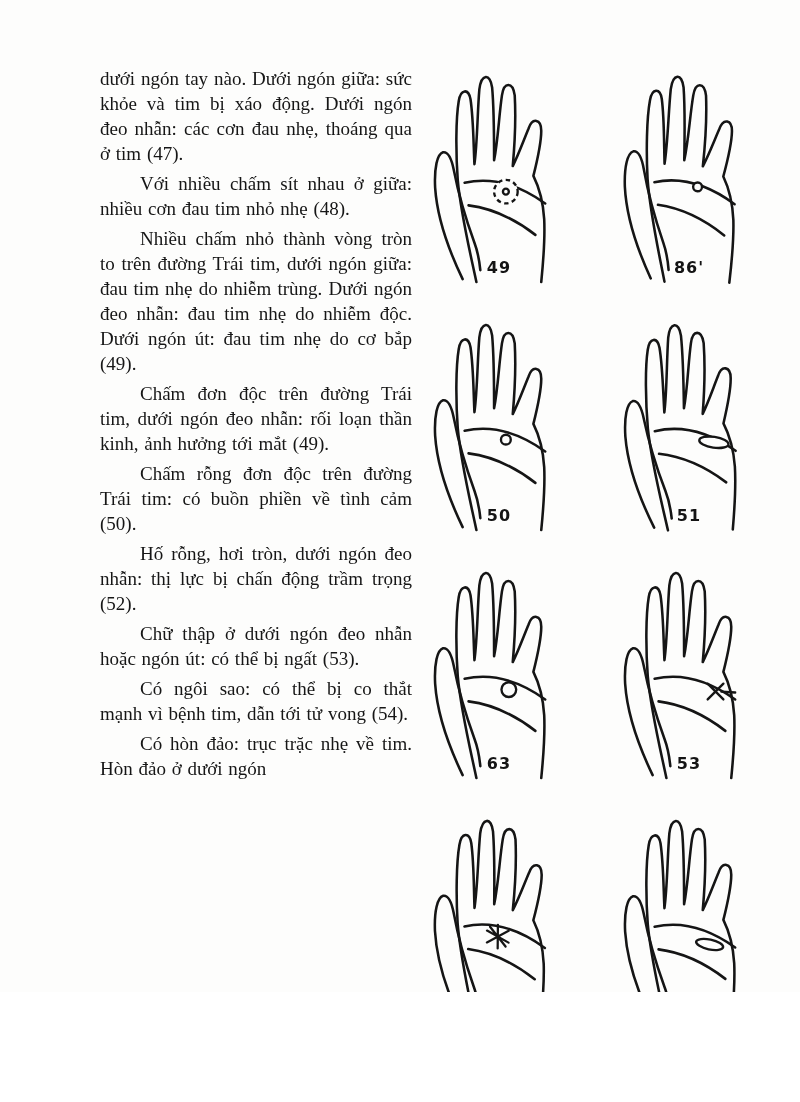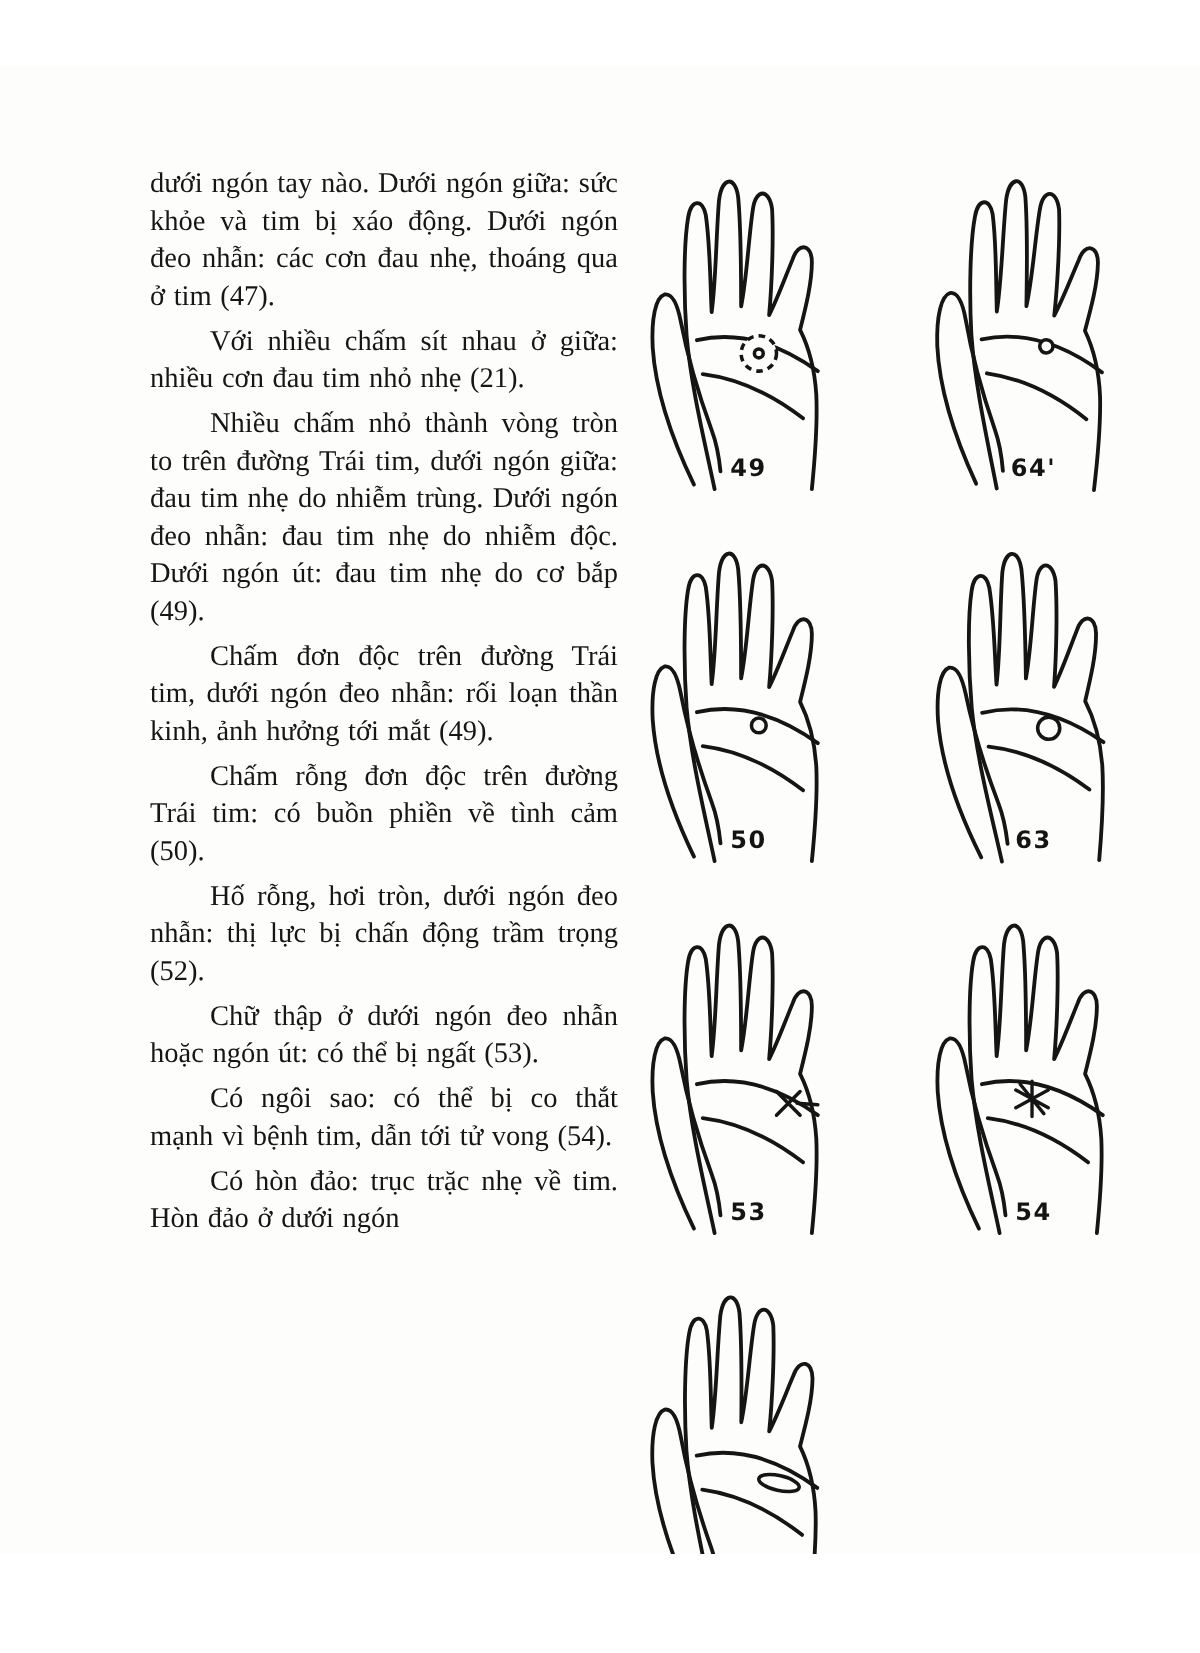--- a/index.html
+++ b/index.html
@@ -8,21 +8,20 @@
     background: #ffffff;
   }
   .page {
     position: relative;
     width: 800px;
     height: 992px;
     background: #fdfdfc;
     font-family: "Liberation Serif", serif;
     color: #161616;
     overflow: hidden;
-    margin-top: 44px;
   }
   
   .text-col {
     position: absolute;
     left: 100px;
     top: 66px;
     width: 312px;
     font-size: 19px;
     line-height: 25px;
     text-align: justify;
@@ -124,21 +123,21 @@
 
         <path d="M40 127 C66 121 94 128 122 148"></path>
 
         <path d="M44 150 C68 153 90 163 112 180"></path>
       </g>
     </defs>
   </svg>
 
   <main class="text-col">
     <p class="para noindent">dưới ngón tay nào. Dưới ngón giữa: sức khỏe và tim bị xáo động. Dưới ngón đeo nhẫn: các cơn đau nhẹ, thoáng qua ở tim (47).</p>
-    <p class="para">Với nhiều chấm sít nhau ở giữa: nhiều cơn đau tim nhỏ nhẹ (21).</p>
+    <p class="para">Với nhiều chấm sít nhau ở giữa: nhiều cơn đau tim nhỏ nhẹ (48).</p>
     <p class="para">Nhiều chấm nhỏ thành vòng tròn to trên đường Trái tim, dưới ngón giữa: đau tim nhẹ do nhiễm trùng. Dưới ngón đeo nhẫn: đau tim nhẹ do nhiễm độc. Dưới ngón út: đau tim nhẹ do cơ bắp (49).</p>
     <p class="para">Chấm đơn độc trên đường Trái tim, dưới ngón đeo nhẫn: rối loạn thần kinh, ảnh hưởng tới mắt (49).</p>
     <p class="para">Chấm rỗng đơn độc trên đường Trái tim: có buồn phiền về tình cảm (50).</p>
     <p class="para">Hố rỗng, hơi tròn, dưới ngón đeo nhẫn: thị lực bị chấn động trầm trọng (52).</p>
     <p class="para">Chữ thập ở dưới ngón đeo nhẫn hoặc ngón út: có thể bị ngất (53).</p>
     <p class="para">Có ngôi sao: có thể bị co thắt mạnh vì bệnh tim, dẫn tới tử vong (54).</p>
     <p class="para">Có hòn đảo: trục trặc nhẹ về tim. Hòn đảo ở dưới ngón</p>
   </main>
 
   <section class="figures">
@@ -154,33 +153,42 @@
       <figcaption>49</figcaption>
     </figure>
 
     <figure class="fig">
       <svg class="hand-svg" viewBox="0 0 150 230">
         <use href="#hand" xlink:href="#hand"></use>
         <g stroke="#151515" stroke-width="2.4">
           <circle cx="84" cy="131" r="4.5" fill="#fdfdfc"></circle>
         </g>
       </svg>
-      <figcaption>64'</figcaption>
+      <figcaption>86'</figcaption>
     </figure>
 
     <figure class="fig">
       <svg class="hand-svg" viewBox="0 0 150 230">
         <use href="#hand" xlink:href="#hand"></use>
         <g stroke="#151515" stroke-width="2.4">
           <circle cx="82" cy="136" r="5" fill="#fdfdfc"></circle>
         </g>
       </svg>
       <figcaption>50</figcaption>
     </figure>
 
+    <figure class="fig">
+      <svg class="hand-svg" viewBox="0 0 150 230">
+        <use href="#hand" xlink:href="#hand"></use>
+        <g stroke="#151515" stroke-width="2.4">
+          <ellipse cx="100" cy="139" rx="15" ry="5.5" fill="#fdfdfc" transform="rotate(9 100 139)"></ellipse>
+        </g>
+      </svg>
+      <figcaption>51</figcaption>
+    </figure>
 
     <figure class="fig">
       <svg class="hand-svg" viewBox="0 0 150 230">
         <use href="#hand" xlink:href="#hand"></use>
         <g stroke="#151515" stroke-width="2.4">
           <circle cx="85" cy="138" r="7.5" fill="#fdfdfc"></circle>
         </g>
       </svg>
       <figcaption>63</figcaption>
     </figure>

